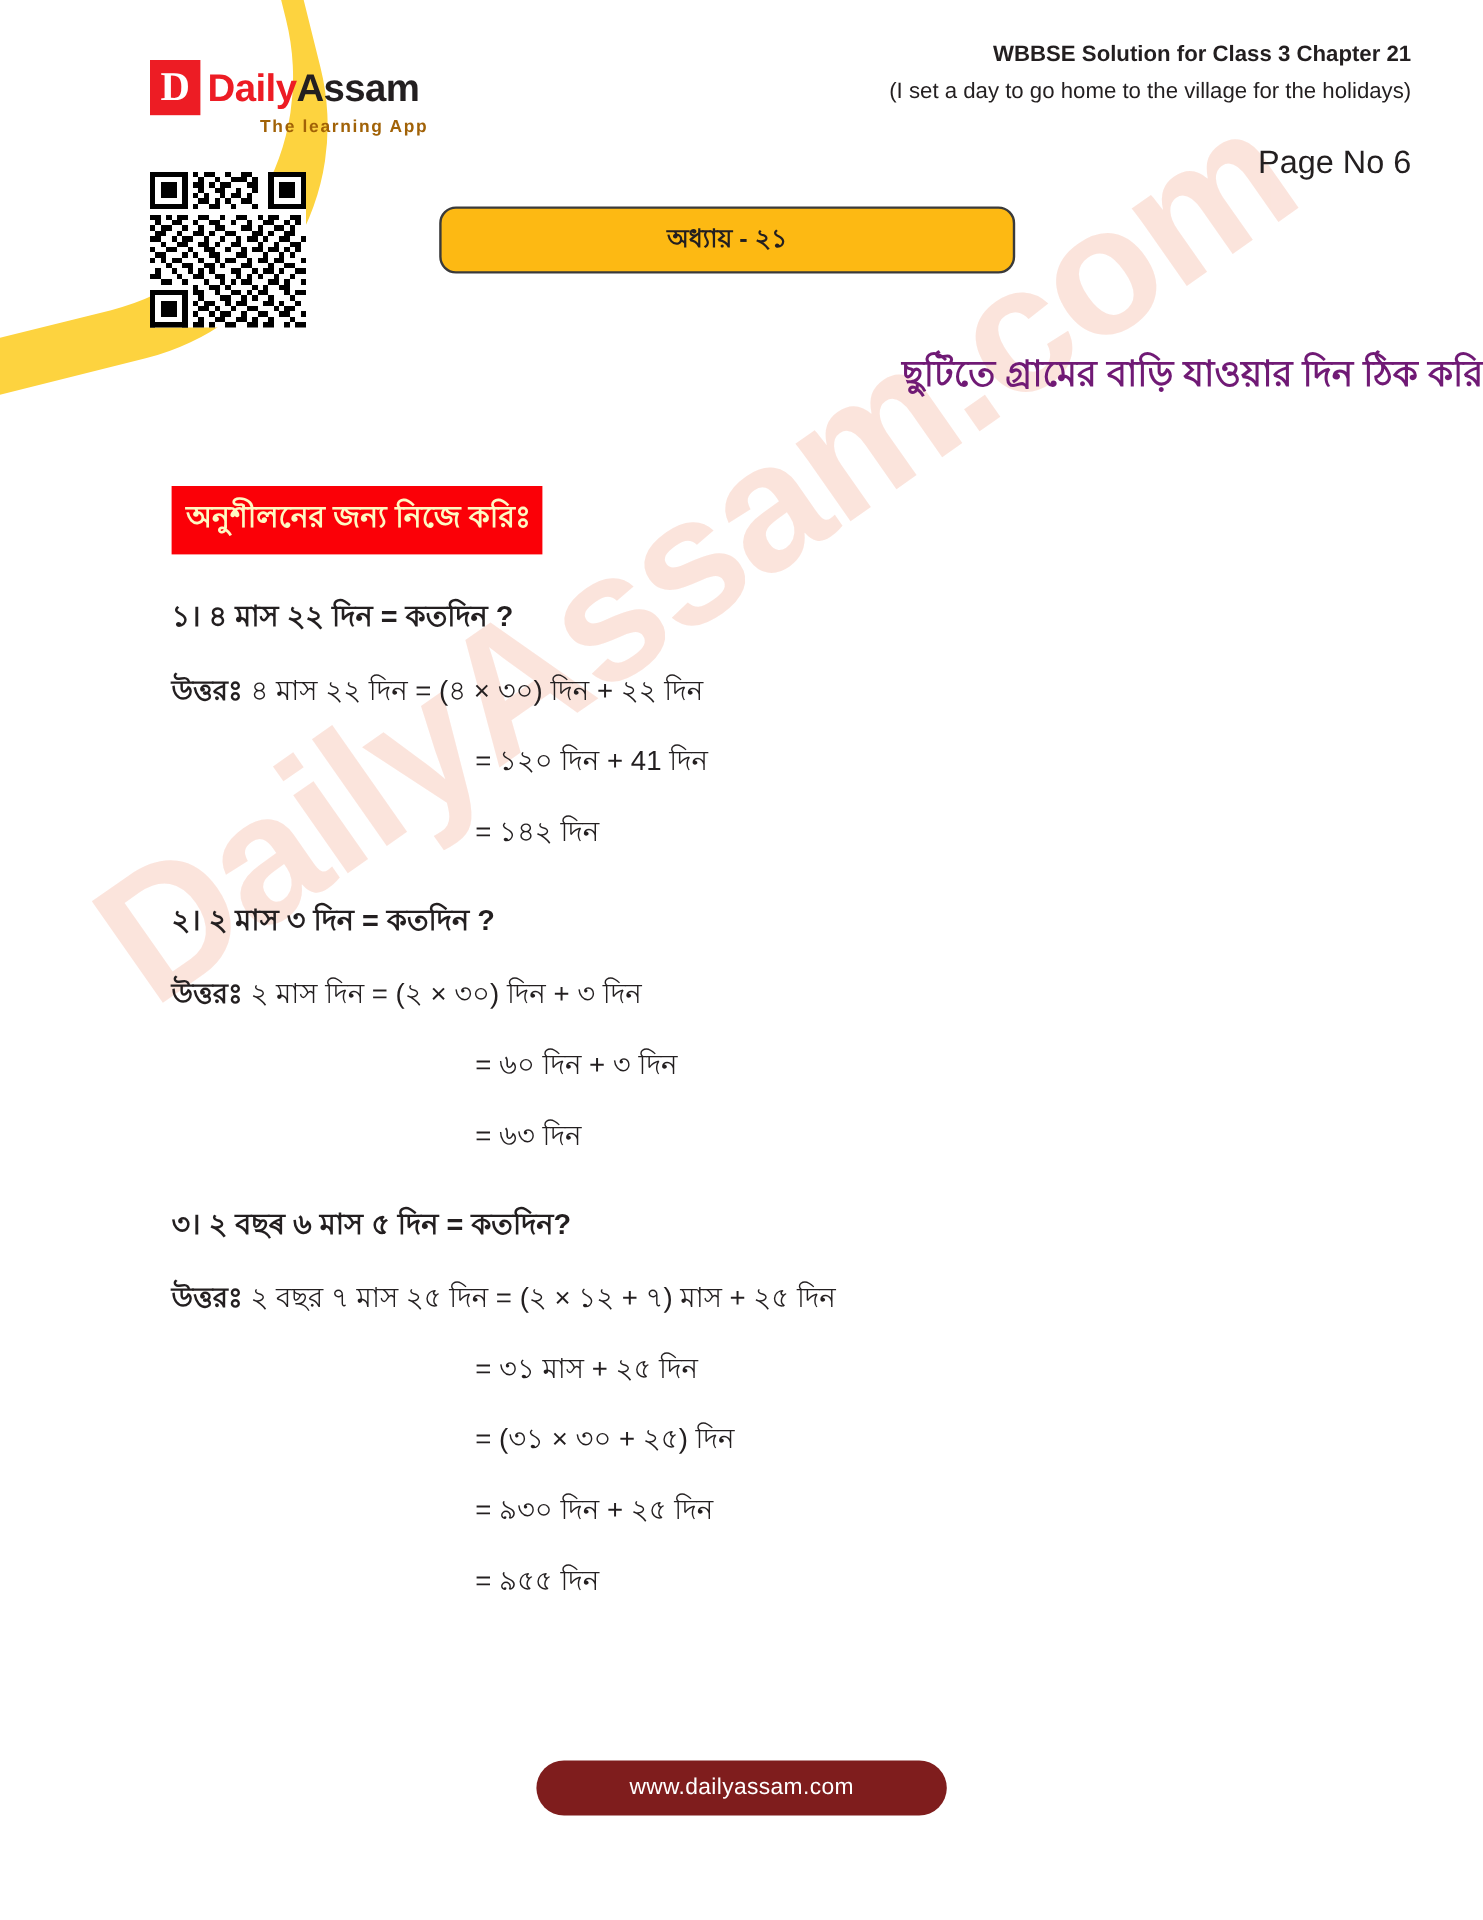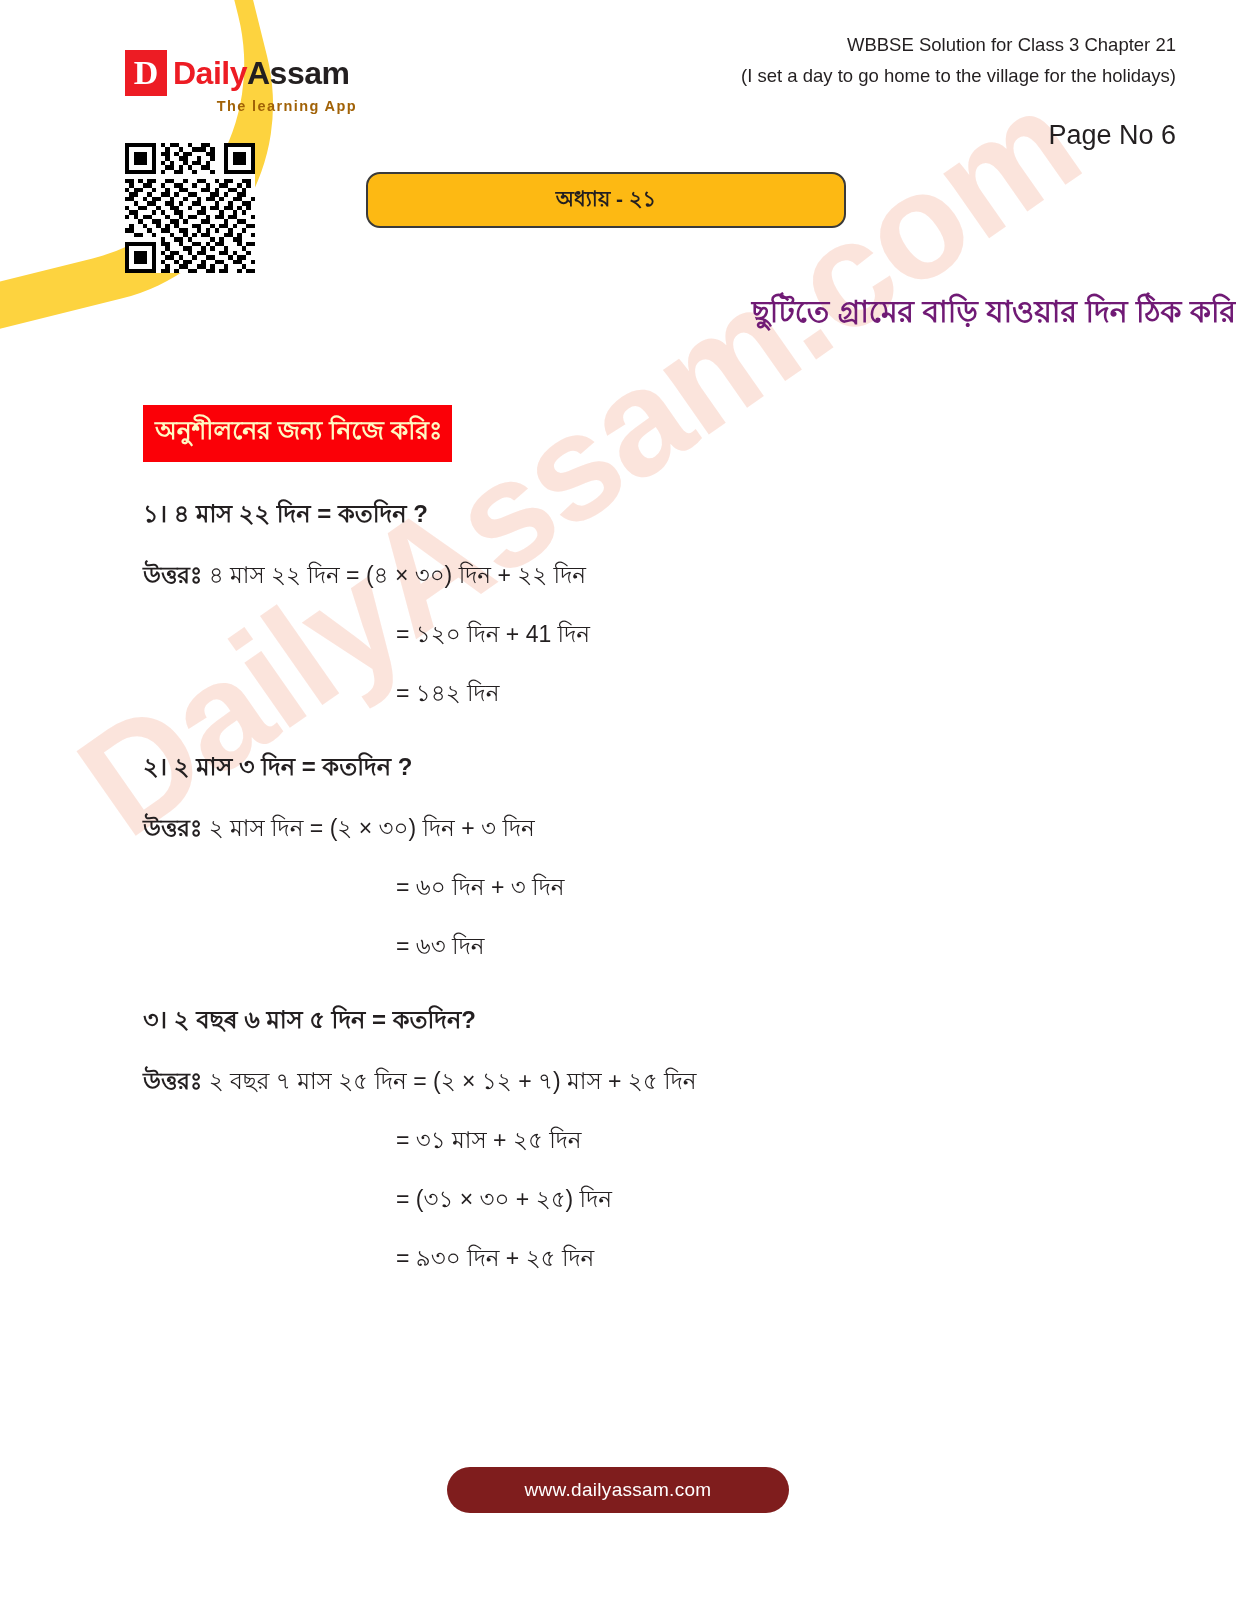--- a/index.html
+++ b/index.html
@@ -106,21 +106,21 @@
     padding-right: 3px;
   }
 
   .header-right {
     text-align: right;
     width: 560px;
     font-size: 18.5px;
     color: #231f20;
     line-height: 1.45;
   }
-  .header-right .title-line { font-weight: normal; }
+  .header-right .title-line { font-weight: bold; }
   .header-right .subtitle-line { margin-top: 4px; }
   .page-no {
     margin-top: 26px;
     font-size: 27px;
     color: #231f20;
   }
 
   
   .qr {
     position: absolute;
@@ -484,19 +484,20 @@
       <div class="answer-line indent-1">= ৬০ দিন + ৩ দিন</div>
       <div class="answer-line indent-1">= ৬৩ দিন</div>
     </div>
 
     <div class="qa-block">
       <div class="question">৩। ২ বছৰ ৬ মাস ৫ দিন = কতদিন?</div>
       <div class="answer-line"><span class="answer-label">উত্তরঃ</span> <span>২ বছর ৭ মাস ২৫ দিন = (২ × ১২ + ৭) মাস + ২৫ দিন</span></div>
       <div class="answer-line indent-1">= ৩১ মাস + ২৫ দিন</div>
       <div class="answer-line indent-1">= (৩১ × ৩০ + ২৫) দিন</div>
       <div class="answer-line indent-1">= ৯৩০ দিন + ২৫ দিন</div>
+      <div class="answer-line indent-1">= ৯৫৫ দিন</div>
     </div>
 
   </div>
 
   <div class="footer-pill">www.dailyassam.com</div>
 
 </div>
 
 </body></html>

